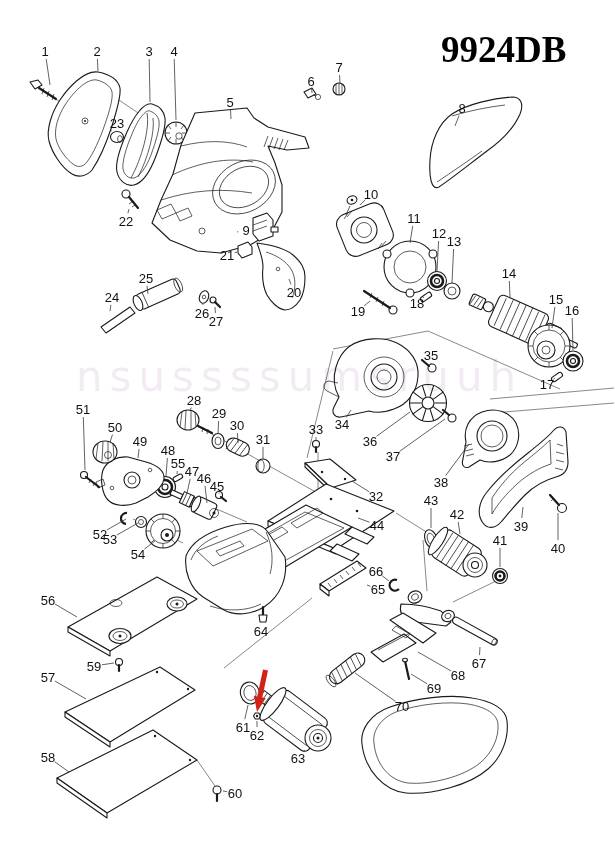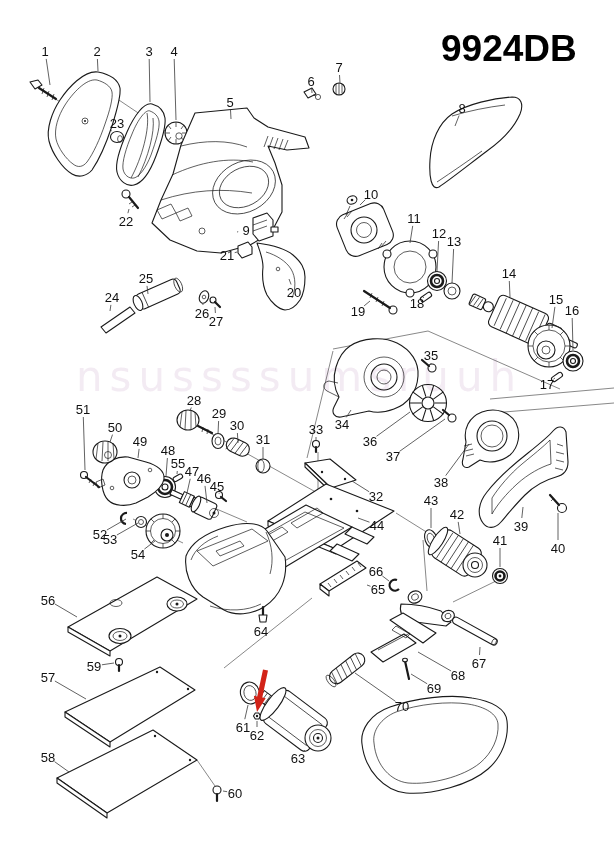--- a/index.html
+++ b/index.html
@@ -1,19 +1,19 @@
 <!DOCTYPE html>
 <html><head>
 <meta charset="utf-8">
 <style>
   html,body{margin:0;padding:0;background:#fff;}
   #stage{position:relative;width:615px;height:851px;background:#fff;overflow:hidden;
          font-family:"Liberation Sans",sans-serif;}
   #title{position:absolute;left:441px;top:28px;font-size:37px;font-weight:800;
-         letter-spacing:0px;color:#000;font-family:Liberation Sans, sans-serif;text-align:center;}
+         letter-spacing:0px;color:#000;font-family:Liberation Serif, serif;text-align:center;}
   #watermark{position:absolute;left:76px;top:352px;font-size:42px;letter-spacing:7px;
          color:#701a75;opacity:.09;white-space:nowrap;mix-blend-mode:multiply;
          font-family:"DejaVu Sans",sans-serif;pointer-events:none;z-index:5;}
   svg{position:absolute;left:0;top:0;}
   .p{stroke:#1a1a1a;stroke-width:1.1;fill:#fff;stroke-linejoin:round;stroke-linecap:round;}
   .ln{stroke:#1a1a1a;stroke-width:1.1;fill:none;stroke-linecap:round;stroke-linejoin:round;}
   .tn{stroke:#1a1a1a;stroke-width:.7;fill:none;}
   .al{stroke:#555;stroke-width:.7;fill:none;}
   .bold{stroke:#1a1a1a;stroke-width:2.2;fill:none;stroke-linecap:round;}
   .dk{stroke:#1a1a1a;stroke-width:2.6;fill:none;}

